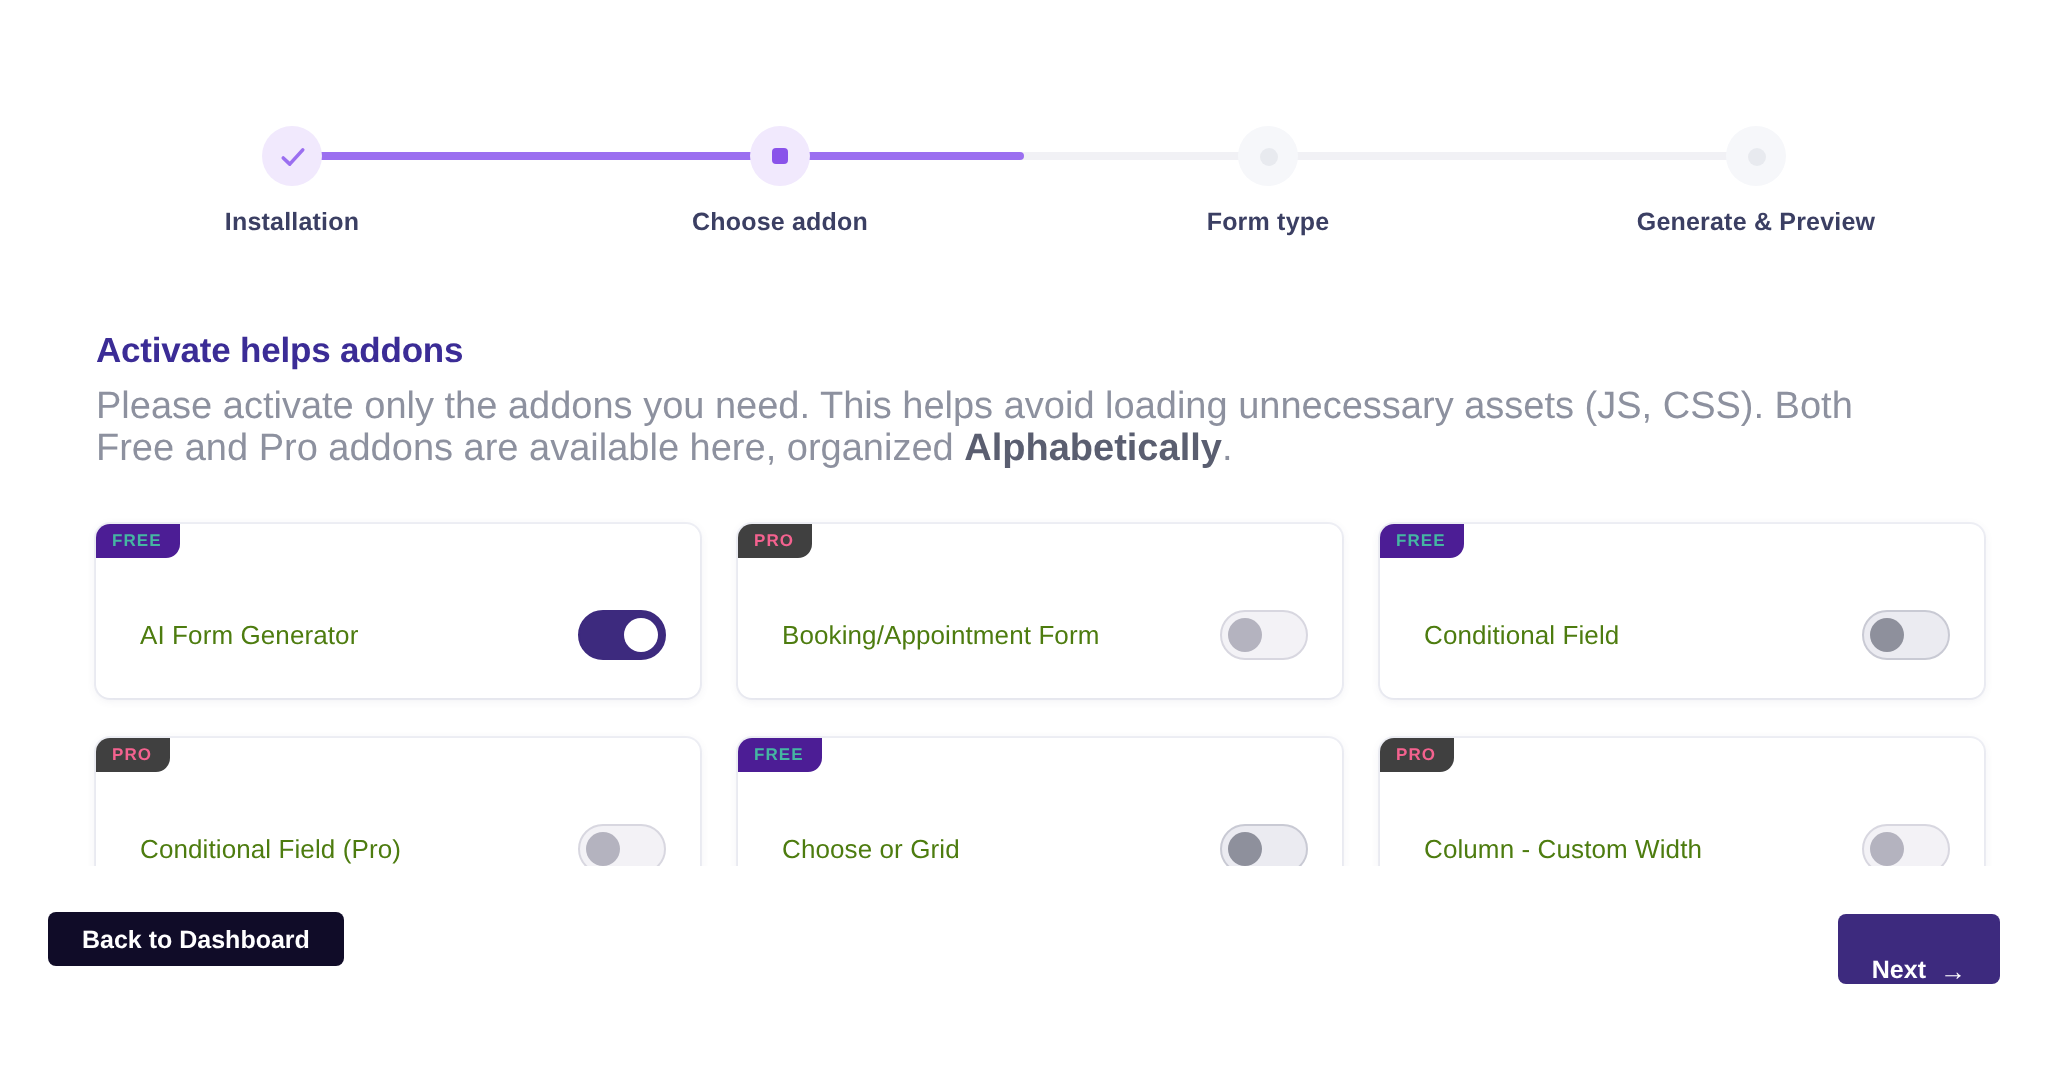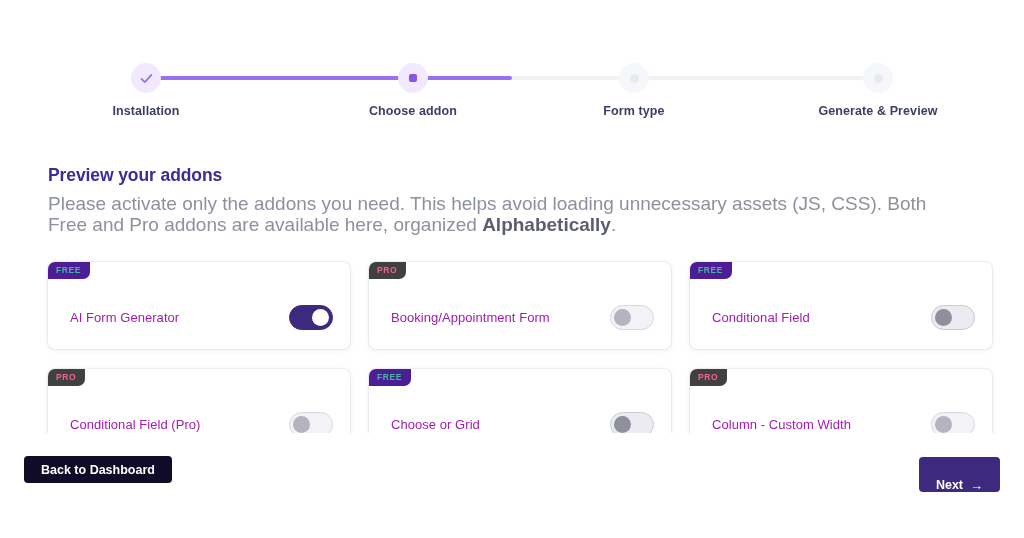--- a/index.html
+++ b/index.html
@@ -179,21 +179,21 @@
     top: 24px;
     bottom: 0;
     display: flex;
     align-items: center;
     justify-content: space-between;
     padding: 0 17px 0 22px;
   }
 
   .addon-name {
     font-size: 13px;
-    color: #a21caf;
+    color: #4d7c0f;
     letter-spacing: 0.05px;
   }
 
   
   .toggle {
     position: relative;
     width: 44px;
     height: 25px;
     border-radius: 13px;
     flex: 0 0 auto;
@@ -284,42 +284,42 @@
     <div class="stepper-progress" style="width: 366px;"></div>
     <div id="steps-host">
         <div class="step" style="left: 146px;">
           <div class="step-dot done">
             <svg viewBox="0 0 16 16">
               <path d="M2 8.6 L6 12.4 L14 3.6" fill="none" stroke="#9b6ff0" stroke-width="2.2" stroke-linecap="round" stroke-linejoin="round"></path>
             </svg>
           </div>
           <div class="step-label">Installation</div>
         </div>
-        <div class="step" style="left: 413px;">
+        <div class="step" style="left: 390px;">
           <div class="step-dot active">
             <div class="inner"></div>
           </div>
           <div class="step-label">Choose addon</div>
         </div>
         <div class="step" style="left: 634px;">
           <div class="step-dot todo">
             <div class="inner"></div>
           </div>
           <div class="step-label">Form type</div>
         </div>
         <div class="step" style="left: 878px;">
           <div class="step-dot todo">
             <div class="inner"></div>
           </div>
           <div class="step-label">Generate &amp; Preview</div>
         </div>
       </div>
   </div>
 
-  <div class="heading">Preview your addons</div>
+  <div class="heading">Activate helps addons</div>
 
   <div class="desc">
     <span>Please activate only the addons you need. This helps avoid loading unnecessary assets (JS, CSS). Both Free and Pro addons are available here, organized </span><b>Alphabetically</b><span>.</span>
   </div>
 
   <div class="addons-viewport">
     <div class="addons-grid" id="addons-host">
         <div class="addon-card">
           <div class="badge free">FREE</div>
           <div class="card-body">

